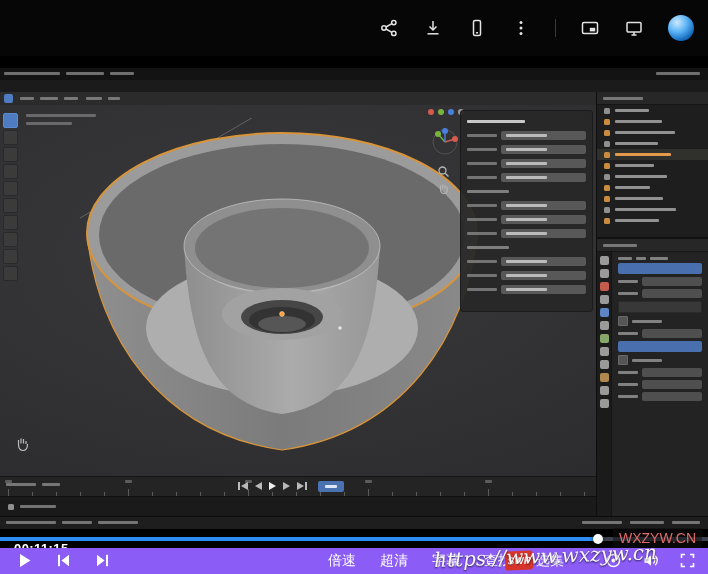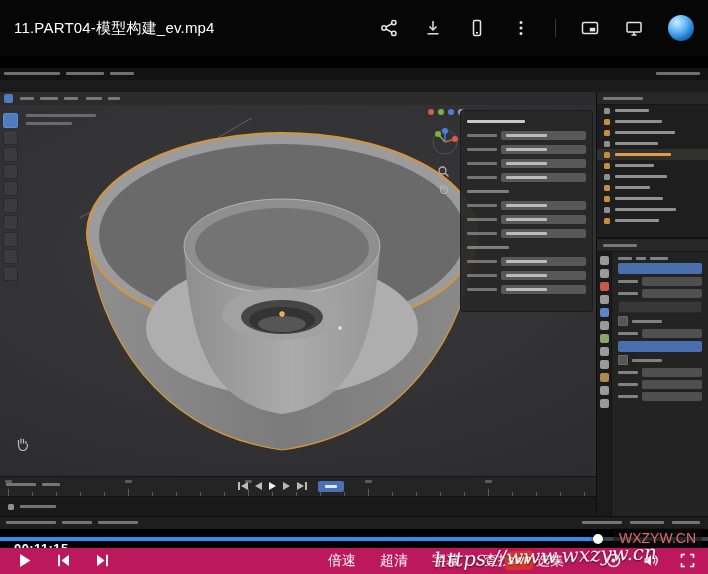--- a/index.html
+++ b/index.html
@@ -95,41 +95,40 @@
   .progress-fill{height:100%;background:#2e8df5;width:0;}
   .progress-thumb{position:absolute;top:534px;left:593px;width:10px;height:10px;border-radius:50%;
                   background:#fff;box-shadow:0 0 4px rgba(0,0,0,.7);cursor:pointer;}
   .time{position:absolute;top:541px;left:14px;color:#fff;font-size:13px;font-weight:bold;letter-spacing:.4px;}
   .wm-site{position:absolute;top:528px;right:6px;display:flex;align-items:baseline;gap:4px;
            background:rgba(15,15,15,.55);padding:2px 6px;border-radius:2px;z-index:5;}
   .wm-site .nm{color:#e03e3e;font-size:16px;font-weight:bold;letter-spacing:1px;}
   .wm-site .dm{color:#e06a6a;font-size:14px;font-weight:normal;}
 
   
-  .controls{position:absolute;left:0;top:548px;width:708px;height:26px;background:#be185d;}
+  .controls{position:absolute;left:0;top:548px;width:708px;height:26px;background:#8b5cf6;}
   .left-icons{position:absolute;left:16px;top:4px;display:flex;gap:22px;}
   .cico{width:17px;height:17px;display:block;cursor:pointer;}
   .menu-labels{position:absolute;left:328px;top:4px;display:flex;gap:24px;}
   .menu-labels span{color:#fff;font-size:14px;cursor:pointer;white-space:nowrap;}
   .right-icons{position:absolute;right:12px;top:4px;display:flex;gap:20px;}
 
   .wm-logo{position:absolute;left:505px;top:551px;width:28px;height:19px;background:#d7342c;
            border-radius:3px;color:#fff;font-size:10px;font-weight:bold;font-style:italic;
            display:flex;align-items:center;justify-content:center;z-index:8;transform:rotate(-3deg);}
   .wm-url{position:absolute;left:434px;top:544px;color:#fff;font-size:20px;font-style:italic;
           font-family:"DejaVu Serif",serif;transform:rotate(-2deg);z-index:9;opacity:.95;
           text-shadow:0 1px 2px rgba(0,0,0,.8);white-space:nowrap;pointer-events:none;}
 </style>
 </head>
 <body>
 
 <div class="stage">
 
   <header class="topbar">
-    <div class="vtitle">11.PART04-模型构建_ev.mp4</div>
     <div class="top-icons">
       <svg class="tico" viewBox="0 0 20 20" fill="none" stroke="#e4e4e4" stroke-width="1.5">
         <circle cx="5" cy="10" r="2.2"></circle>
           <circle cx="14.8" cy="4.6" r="2.2"></circle>
           <circle cx="14.8" cy="15.4" r="2.2"></circle>
         <line x1="7" y1="9" x2="12.9" y2="5.6"></line>
           <line x1="7" y1="11" x2="12.9" y2="14.4"></line>
       </svg>
       <svg class="tico" viewBox="0 0 20 20" fill="none" stroke="#e4e4e4" stroke-width="1.5">
         <path d="M10 3v9"></path>

